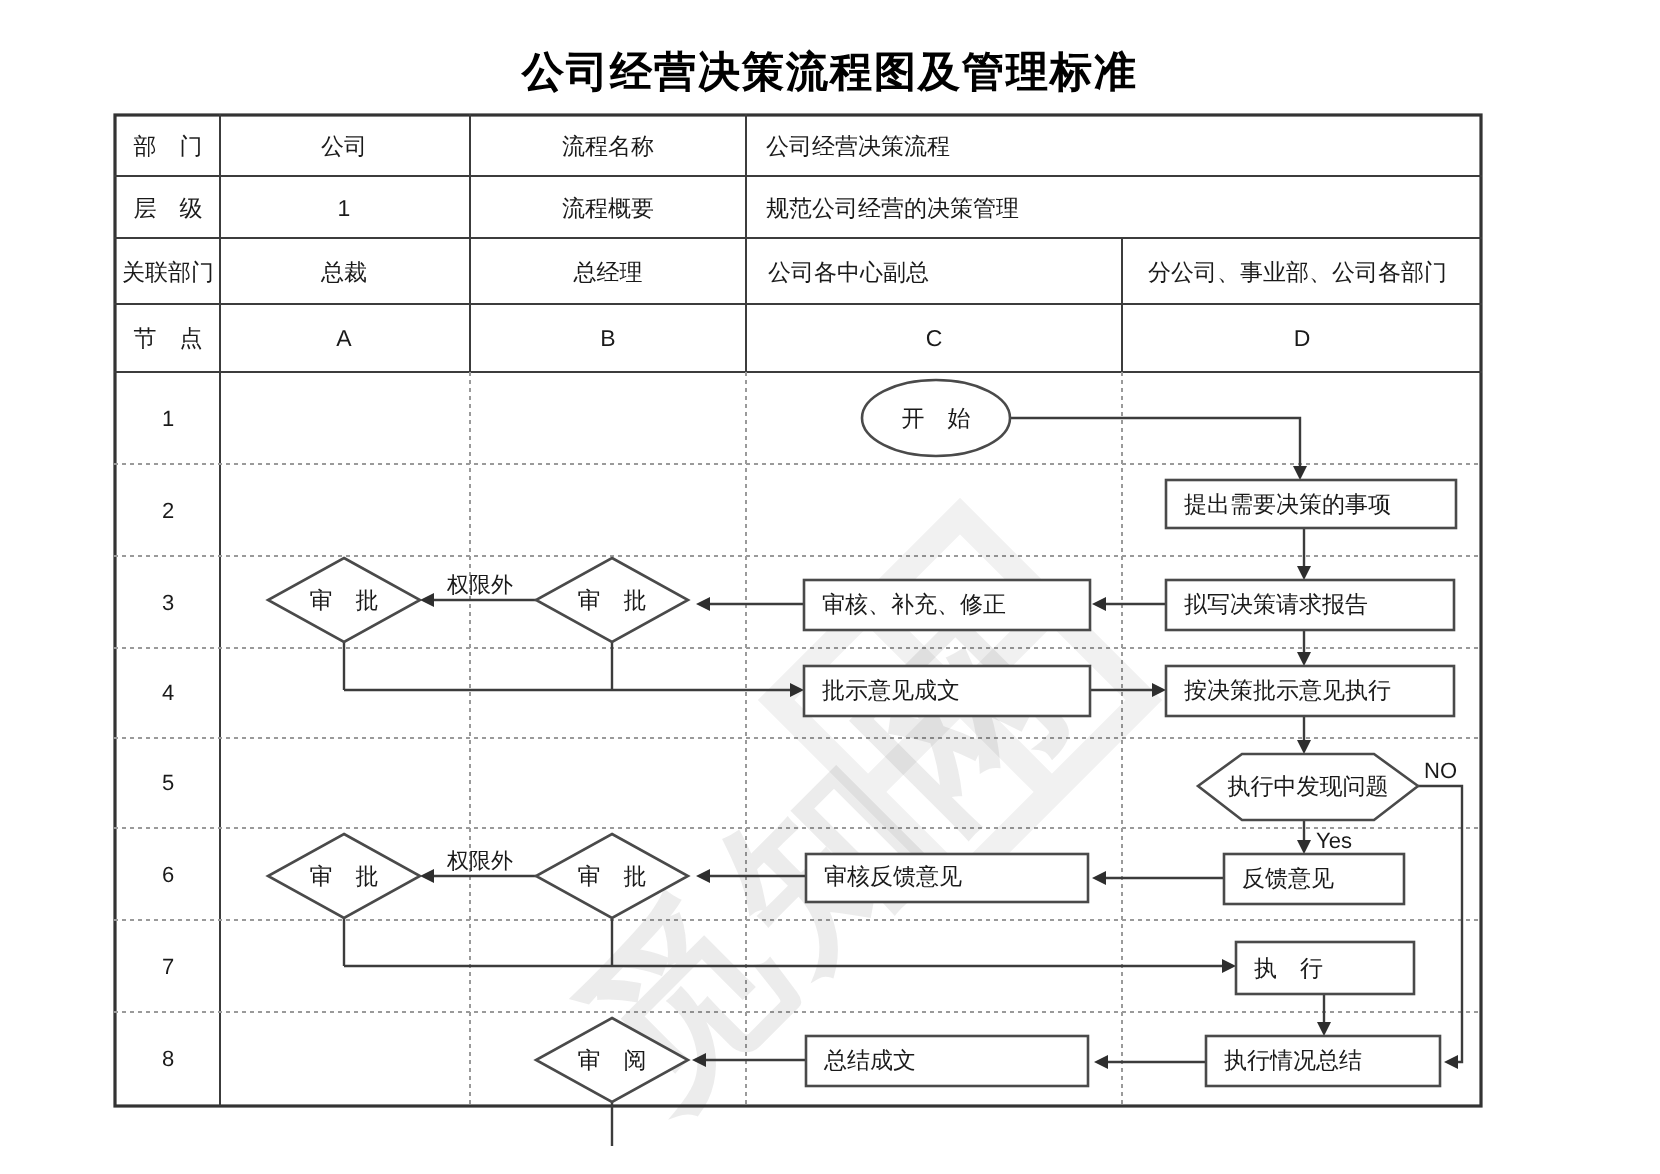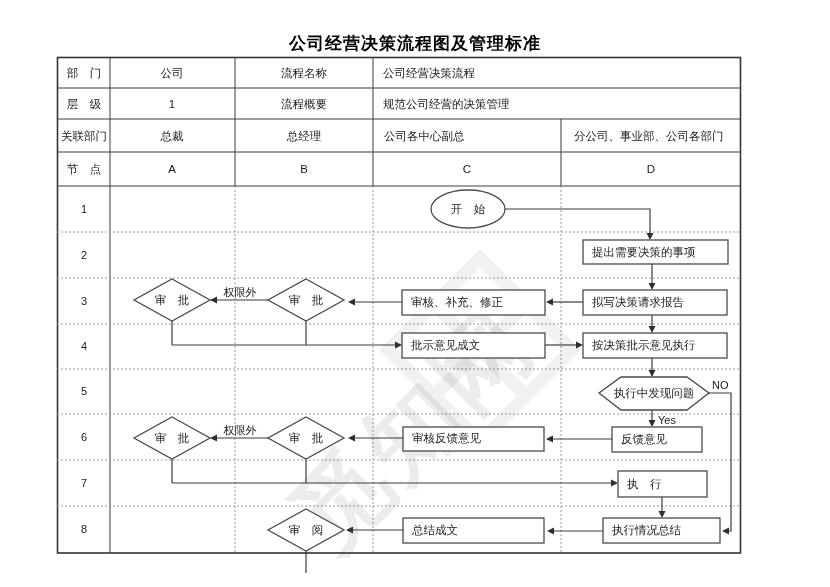--- a/index.html
+++ b/index.html
@@ -1,19 +1,19 @@
 <!DOCTYPE html>
 <html><head>
 <meta charset="utf-8">
 <style>
   html,body{margin:0;padding:0;background:#ffffff;}
   .page{position:relative;width:830px;height:587px;background:#fff;overflow:hidden;
         font-family:"Liberation Sans",sans-serif;color:#1a1a1a;}
-  .title{position:absolute;top:32px;left:0;width:830px;text-align:center;
-         font-size:17px;font-weight:bold;letter-spacing:1px;color:#000;}
+  .title{position:absolute;top:22px;left:0;width:830px;text-align:center;
+         font-size:21px;font-weight:bold;letter-spacing:1px;color:#000;}
   svg text{font-family:"Liberation Sans",sans-serif;fill:#1a1a1a;}
   .cell-txt{font-size:11.5px;}
   .num-txt{font-size:11px;}
   .shape-txt{font-size:11.5px;}
   .small-lbl{font-size:11px;}
   .wm-txt{font-size:92px;font-weight:bold;fill:rgba(40,40,40,0.09);letter-spacing:6px;}
 </style>
 </head>
 <body>
 

